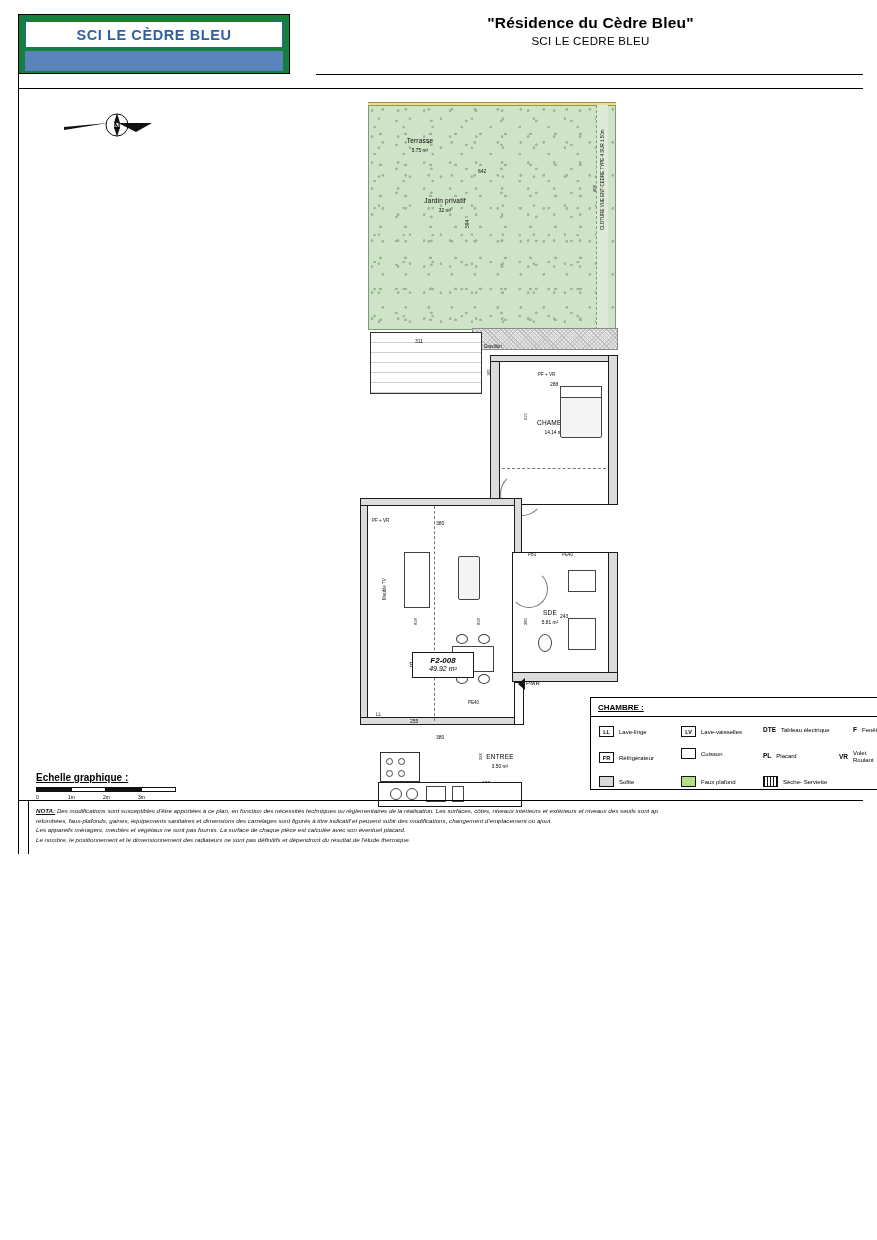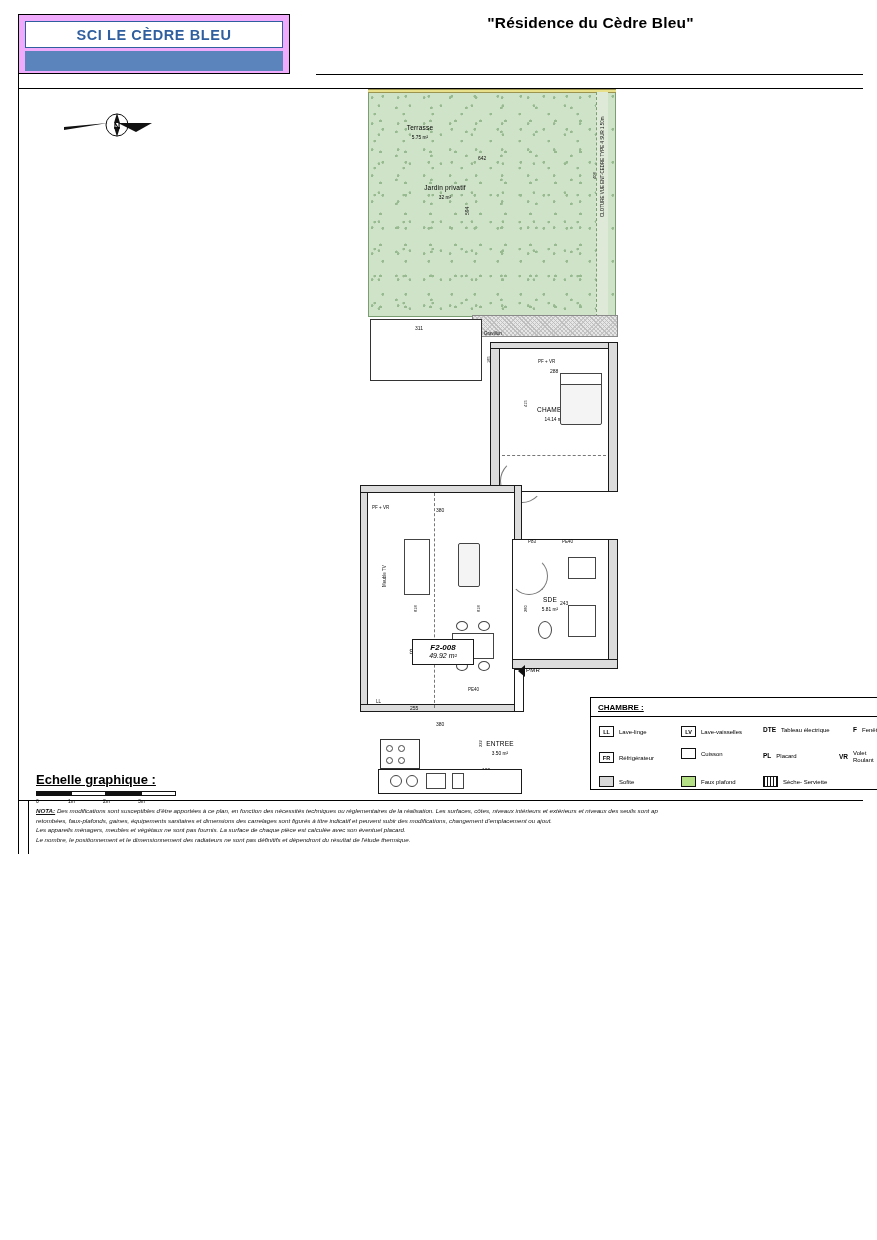--- a/index.html
+++ b/index.html
@@ -20,21 +20,21 @@
   .header {
     position: absolute;
     left: 18px; top: 14px;
     width: 845px; height: 70px;
   }
   .logo-box {
     position: absolute;
     left: 0; top: 0;
     width: 272px; height: 60px;
     border: 1px solid #000;
-    background: #f0abfc;
+    background: #15803d;
   }
   .logo-inner {
     position: absolute;
     left: 6px; top: 6px;
     width: 258px; height: 27px;
     border: 1px solid #2f5f9e;
     background: #fff;
     display: flex; align-items: center; justify-content: center;
   }
   .logo-text {
@@ -87,21 +87,21 @@
   
   .compass {
     position: absolute;
     left: 62px; top: 110px;
     width: 92px; height: 32px;
   }
 
   
   .plan {
     position: absolute;
-    left: 360px; top: 87px;
+    left: 360px; top: 100px;
     width: 260px; height: 625px;
   }
 
   
   .garden {
     position: absolute;
     left: 8px; top: 5px;
     width: 248px; height: 225px;
     background: #cfe3c8;
     border: 1px solid #7a9d72;
@@ -308,21 +308,21 @@
   }
   .lg-abbr { font-weight: bold; font-size: 6.5px; }
 
   
   .scale {
     position: absolute;
     left: 36px; top: 772px;
     width: 170px;
   }
   .scale-title {
-    font-size: 13px; font-weight: bold;
+    font-size: 10px; font-weight: bold;
     text-decoration: underline;
     margin-bottom: 4px;
   }
   .scale-bar { position: relative; width: 140px; height: 6px; }
   .scale-seg { position: absolute; top: 0; height: 5px; border: .7px solid #111; }
   .scale-ticks {
     position: relative; width: 150px; height: 9px; margin-top: 1px;
     font-size: 5px;
   }
   .scale-ticks span { position: absolute; top: 0; }
@@ -353,20 +353,21 @@
 
   <div class="header">
     <div class="logo-box">
       <div class="logo-inner">
         <span class="logo-text">SCI LE CÈDRE BLEU</span>
       </div>
       <div class="logo-band"></div>
     </div>
     <div class="title-block">
       <div class="title-main">"Résidence du Cèdre Bleu"</div>
+      <div class="title-sub">SCI LE CEDRE BLEU</div>
     </div>
     <div class="header-rule"></div>
   </div>
   <div class="frame-top"></div>
   <div class="frame-left"></div>
 
   <div class="compass">
     <svg width="92" height="32" viewBox="0 0 92 32">
       <path d="M2 20 L46 13 L2 17 Z" fill="#111"></path>
       <path d="M90 13 L56 13 L74 22 Z" fill="#111"></path>

